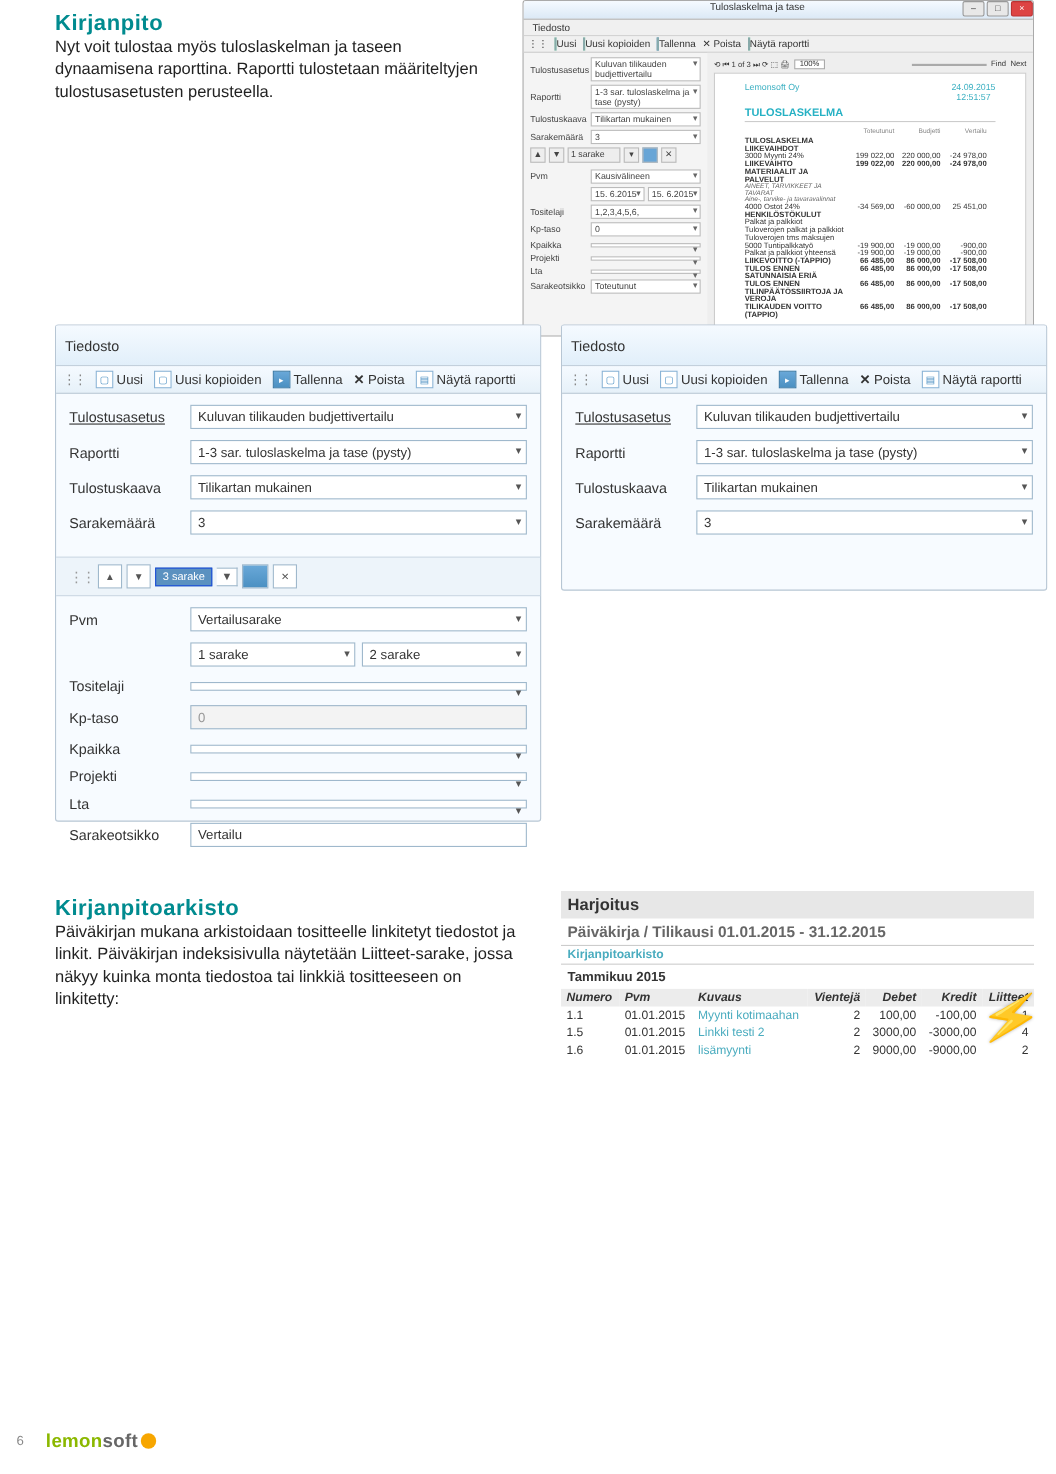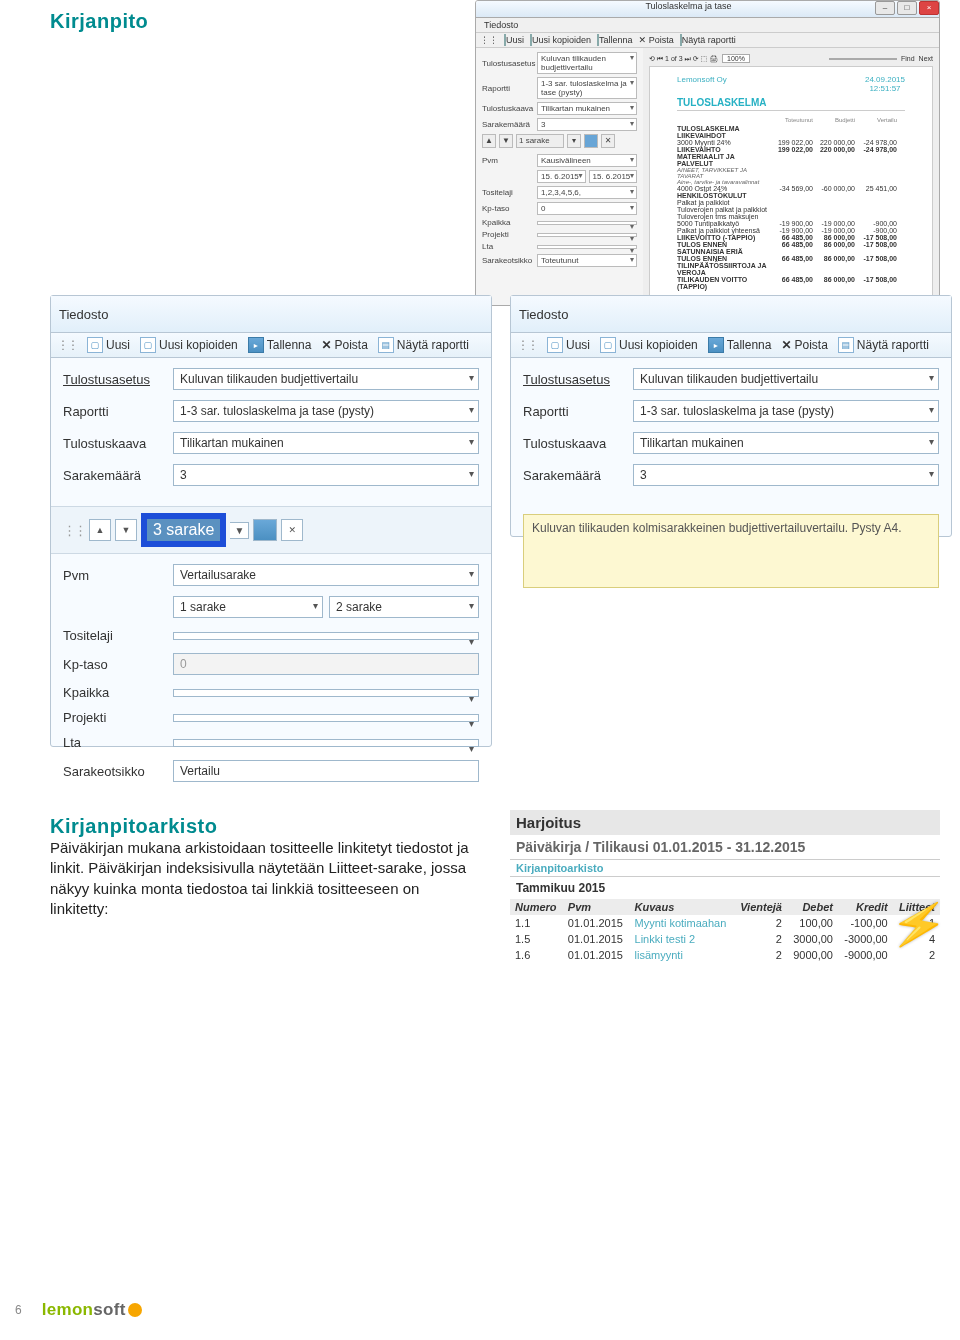--- a/index.html
+++ b/index.html
@@ -47,21 +47,21 @@
   .tb-ico.save::after { content:"▸"; color:#fff; font-size:8px; }
   .form-area { padding:10px 12px; font-size:13px; }
   .form-row { display:flex; align-items:center; margin-bottom:10px; }
   .form-row .flbl { width:110px; color:#333; }
   .form-row .finp { flex:1; border:1px solid #9fb8cc; padding:3px 6px; background:#fff; position:relative; font-size:12px; }
   .form-row .finp .car { position:absolute; right:4px; top:3px; color:#555; font-size:10px; }
   .under { text-decoration:underline; color:#2a2a2a; }
   .spin-bar { display:flex; align-items:center; gap:4px; padding:6px 12px; border-top:1px solid #cdd9e4; border-bottom:1px solid #cdd9e4; background:#edf4fa; }
   .spin-bar .handle { color:#999; letter-spacing:-2px; }
   .spin-btn { border:1px solid #9fb8cc; background:#fff; width:20px; height:20px; display:inline-flex; align-items:center; justify-content:center; font-size:9px; color:#555; }
-  .spin-drop { border:6px solid #1d4ed8; background:#5b91c0; color:#fff; padding:2px 6px; font-size:16px; display:inline-flex; align-items:center; }
+  .spin-drop { border:1px solid #1d4ed8; background:#5b91c0; color:#fff; padding:2px 6px; font-size:10px; display:inline-flex; align-items:center; }
   .spin-caret { border:1px solid #9fb8cc; border-left:none; background:#fff; padding:2px 4px; font-size:10px; color:#555; }
   .note-box { margin:8px 12px; border:1px solid #d9ce7c; background:#fdf8d2; padding:6px 8px; font-size:12px; color:#555; min-height:60px; }
 
   .mid-left { position:absolute; left:50px; top:815px; width:430px; }
   .harjoitus-shot { position:absolute; left:510px; top:810px; width:430px; height:190px; }
   .harjoitus-shot .hbox { background:#fff; font-size:12px; }
   .harjoitus-shot .h-title-row { background:#e7e7e7; padding:4px 6px; font-size:15px; font-weight:bold; color:#333; }
   .harjoitus-shot .h-sub { padding:4px 6px; color:#666; font-size:14px; font-weight:bold; }
   .harjoitus-shot .arkisto { padding:2px 6px; border-top:1px solid #ccc; border-bottom:1px solid #ccc; color:#4aacbf; font-weight:bold; font-size:11px; }
   .harjoitus-shot .month { padding:4px 6px; font-weight:bold; font-size:12px; }
@@ -78,20 +78,21 @@
   .logo .dot { width:14px; height:14px; border-radius:50%; background:#f7a600; margin-left:2px; display:inline-block; }
   .logo .lem { color:#8bb800; }
 </style>
 </head>
 <body>
 
 <div class="page">
 
   <div class="left-col">
     <div class="h-teal">Kirjanpito</div>
+    <div class="para">Nyt voit tulostaa myös tuloslaskelman ja taseen dynaamisena raporttina. Raportti tulostetaan määriteltyjen tulostusasetusten perusteella.</div>
   </div>
 
   <div class="report-shot">
     <div class="report-window">
       <div class="title-bar">
         <span style="width:12px"></span>
         <span class="title-text">Tuloslaskelma ja tase</span>
         <span class="win-controls">
           <span>–</span><span>□</span><span class="close">×</span>
         </span>
@@ -460,21 +461,20 @@
         </div>
       <div class="form-row">
           <span class="flbl">Tulostuskaava</span>
           <span class="finp"><span>Tilikartan mukainen</span><span class="car">▾</span></span>
         </div>
       <div class="form-row">
           <span class="flbl">Sarakemäärä</span>
           <span class="finp"><span>3</span><span class="car">▾</span></span>
         </div>
     </div>
-    <div class="note-box">Kuluvan tilikauden kolmisarakkeinen budjettivertailuvertailu. Pysty A4.</div>
   </div>
 
   <div class="mid-left">
     <div class="h-teal">Kirjanpitoarkisto</div>
     <div class="para">Päiväkirjan mukana arkistoidaan tositteelle linkitetyt tiedostot ja linkit. Päiväkirjan indeksisivulla näytetään Liitteet-sarake, jossa näkyy kuinka monta tiedostoa tai linkkiä tositteeseen on linkitetty:</div>
   </div>
 
   <div class="harjoitus-shot">
     <div class="hbox">
       <div class="h-title-row">Harjoitus</div>

